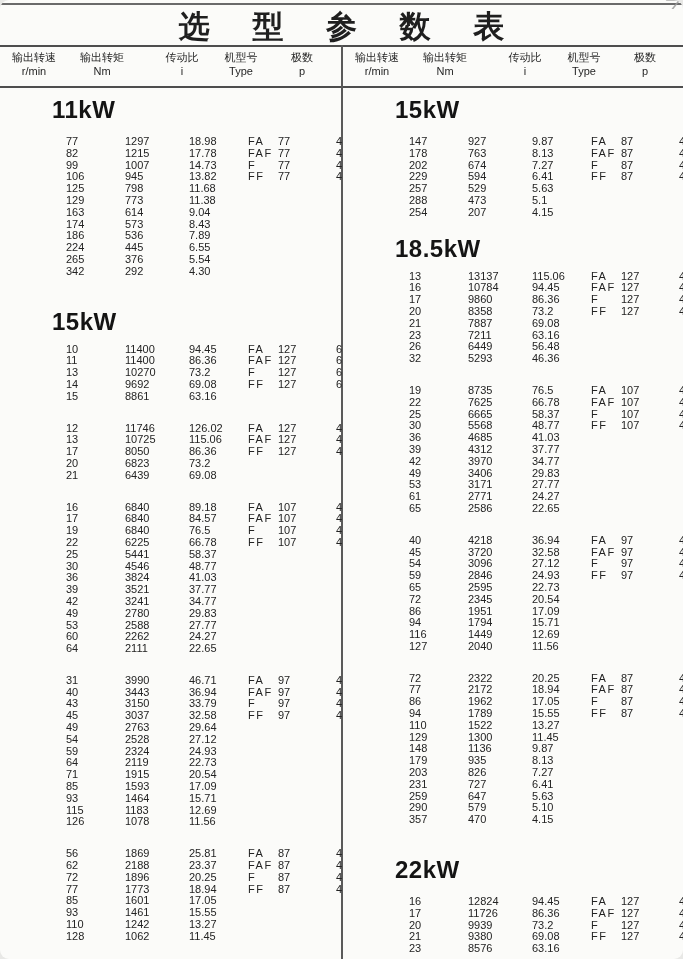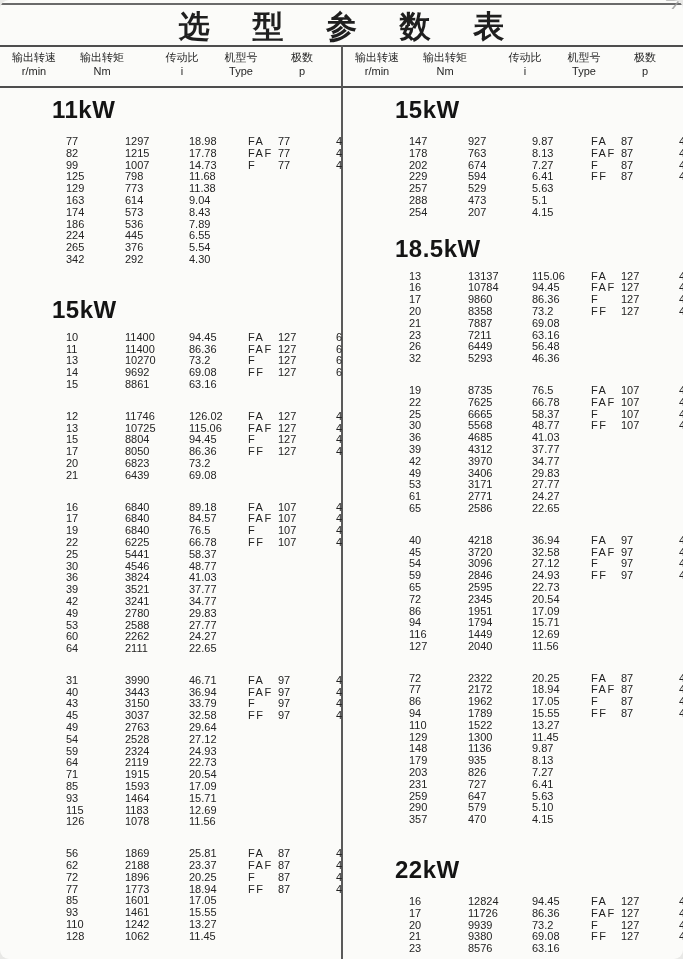--- a/index.html
+++ b/index.html
@@ -119,20 +119,21 @@
     </div>
   <div class="rule rule-head"></div>
   <div class="v-divider"></div>
   <div class="body-half" id="half-left">
       <section class="section">
         <div class="section-heading">11kW</div>
         <div class="group">
           <div class="row"><span class="c-speed">77</span><span class="c-torque">1297</span><span class="c-ratio">18.98</span><span class="c-type"><span class="t-prefix">FA</span><span class="t-size">77</span></span><span class="c-poles">4</span></div>
           <div class="row"><span class="c-speed">82</span><span class="c-torque">1215</span><span class="c-ratio">17.78</span><span class="c-type"><span class="t-prefix">FAF</span><span class="t-size">77</span></span><span class="c-poles">4</span></div>
           <div class="row"><span class="c-speed">99</span><span class="c-torque">1007</span><span class="c-ratio">14.73</span><span class="c-type"><span class="t-prefix">F</span><span class="t-size">77</span></span><span class="c-poles">4</span></div>
+          <div class="row"><span class="c-speed">106</span><span class="c-torque">945</span><span class="c-ratio">13.82</span><span class="c-type"><span class="t-prefix">FF</span><span class="t-size">77</span></span><span class="c-poles">4</span></div>
           <div class="row"><span class="c-speed">125</span><span class="c-torque">798</span><span class="c-ratio">11.68</span><span class="c-type"><span class="t-prefix"></span><span class="t-size"></span></span><span class="c-poles"></span></div>
           <div class="row"><span class="c-speed">129</span><span class="c-torque">773</span><span class="c-ratio">11.38</span><span class="c-type"><span class="t-prefix"></span><span class="t-size"></span></span><span class="c-poles"></span></div>
           <div class="row"><span class="c-speed">163</span><span class="c-torque">614</span><span class="c-ratio">9.04</span><span class="c-type"><span class="t-prefix"></span><span class="t-size"></span></span><span class="c-poles"></span></div>
           <div class="row"><span class="c-speed">174</span><span class="c-torque">573</span><span class="c-ratio">8.43</span><span class="c-type"><span class="t-prefix"></span><span class="t-size"></span></span><span class="c-poles"></span></div>
           <div class="row"><span class="c-speed">186</span><span class="c-torque">536</span><span class="c-ratio">7.89</span><span class="c-type"><span class="t-prefix"></span><span class="t-size"></span></span><span class="c-poles"></span></div>
           <div class="row"><span class="c-speed">224</span><span class="c-torque">445</span><span class="c-ratio">6.55</span><span class="c-type"><span class="t-prefix"></span><span class="t-size"></span></span><span class="c-poles"></span></div>
           <div class="row"><span class="c-speed">265</span><span class="c-torque">376</span><span class="c-ratio">5.54</span><span class="c-type"><span class="t-prefix"></span><span class="t-size"></span></span><span class="c-poles"></span></div>
           <div class="row"><span class="c-speed">342</span><span class="c-torque">292</span><span class="c-ratio">4.30</span><span class="c-type"><span class="t-prefix"></span><span class="t-size"></span></span><span class="c-poles"></span></div>
         </div>
       </section>
@@ -141,21 +142,20 @@
         <div class="group">
           <div class="row"><span class="c-speed">10</span><span class="c-torque">11400</span><span class="c-ratio">94.45</span><span class="c-type"><span class="t-prefix">FA</span><span class="t-size">127</span></span><span class="c-poles">6</span></div>
           <div class="row"><span class="c-speed">11</span><span class="c-torque">11400</span><span class="c-ratio">86.36</span><span class="c-type"><span class="t-prefix">FAF</span><span class="t-size">127</span></span><span class="c-poles">6</span></div>
           <div class="row"><span class="c-speed">13</span><span class="c-torque">10270</span><span class="c-ratio">73.2</span><span class="c-type"><span class="t-prefix">F</span><span class="t-size">127</span></span><span class="c-poles">6</span></div>
           <div class="row"><span class="c-speed">14</span><span class="c-torque">9692</span><span class="c-ratio">69.08</span><span class="c-type"><span class="t-prefix">FF</span><span class="t-size">127</span></span><span class="c-poles">6</span></div>
           <div class="row"><span class="c-speed">15</span><span class="c-torque">8861</span><span class="c-ratio">63.16</span><span class="c-type"><span class="t-prefix"></span><span class="t-size"></span></span><span class="c-poles"></span></div>
         </div>
         <div class="group">
           <div class="row"><span class="c-speed">12</span><span class="c-torque">11746</span><span class="c-ratio">126.02</span><span class="c-type"><span class="t-prefix">FA</span><span class="t-size">127</span></span><span class="c-poles">4</span></div>
           <div class="row"><span class="c-speed">13</span><span class="c-torque">10725</span><span class="c-ratio">115.06</span><span class="c-type"><span class="t-prefix">FAF</span><span class="t-size">127</span></span><span class="c-poles">4</span></div>
-          <div class="row"><span class="c-speed">15</span><span class="c-torque">8804</span><span class="c-ratio">94.45</span><span class="c-type"><span class="t-prefix">F</span><span class="t-size">127</span></span><span class="c-poles">4</span></div>
           <div class="row"><span class="c-speed">17</span><span class="c-torque">8050</span><span class="c-ratio">86.36</span><span class="c-type"><span class="t-prefix">FF</span><span class="t-size">127</span></span><span class="c-poles">4</span></div>
           <div class="row"><span class="c-speed">20</span><span class="c-torque">6823</span><span class="c-ratio">73.2</span><span class="c-type"><span class="t-prefix"></span><span class="t-size"></span></span><span class="c-poles"></span></div>
           <div class="row"><span class="c-speed">21</span><span class="c-torque">6439</span><span class="c-ratio">69.08</span><span class="c-type"><span class="t-prefix"></span><span class="t-size"></span></span><span class="c-poles"></span></div>
         </div>
         <div class="group">
           <div class="row"><span class="c-speed">16</span><span class="c-torque">6840</span><span class="c-ratio">89.18</span><span class="c-type"><span class="t-prefix">FA</span><span class="t-size">107</span></span><span class="c-poles">4</span></div>
           <div class="row"><span class="c-speed">17</span><span class="c-torque">6840</span><span class="c-ratio">84.57</span><span class="c-type"><span class="t-prefix">FAF</span><span class="t-size">107</span></span><span class="c-poles">4</span></div>
           <div class="row"><span class="c-speed">19</span><span class="c-torque">6840</span><span class="c-ratio">76.5</span><span class="c-type"><span class="t-prefix">F</span><span class="t-size">107</span></span><span class="c-poles">4</span></div>
           <div class="row"><span class="c-speed">22</span><span class="c-torque">6225</span><span class="c-ratio">66.78</span><span class="c-type"><span class="t-prefix">FF</span><span class="t-size">107</span></span><span class="c-poles">4</span></div>
           <div class="row"><span class="c-speed">25</span><span class="c-torque">5441</span><span class="c-ratio">58.37</span><span class="c-type"><span class="t-prefix"></span><span class="t-size"></span></span><span class="c-poles"></span></div>

